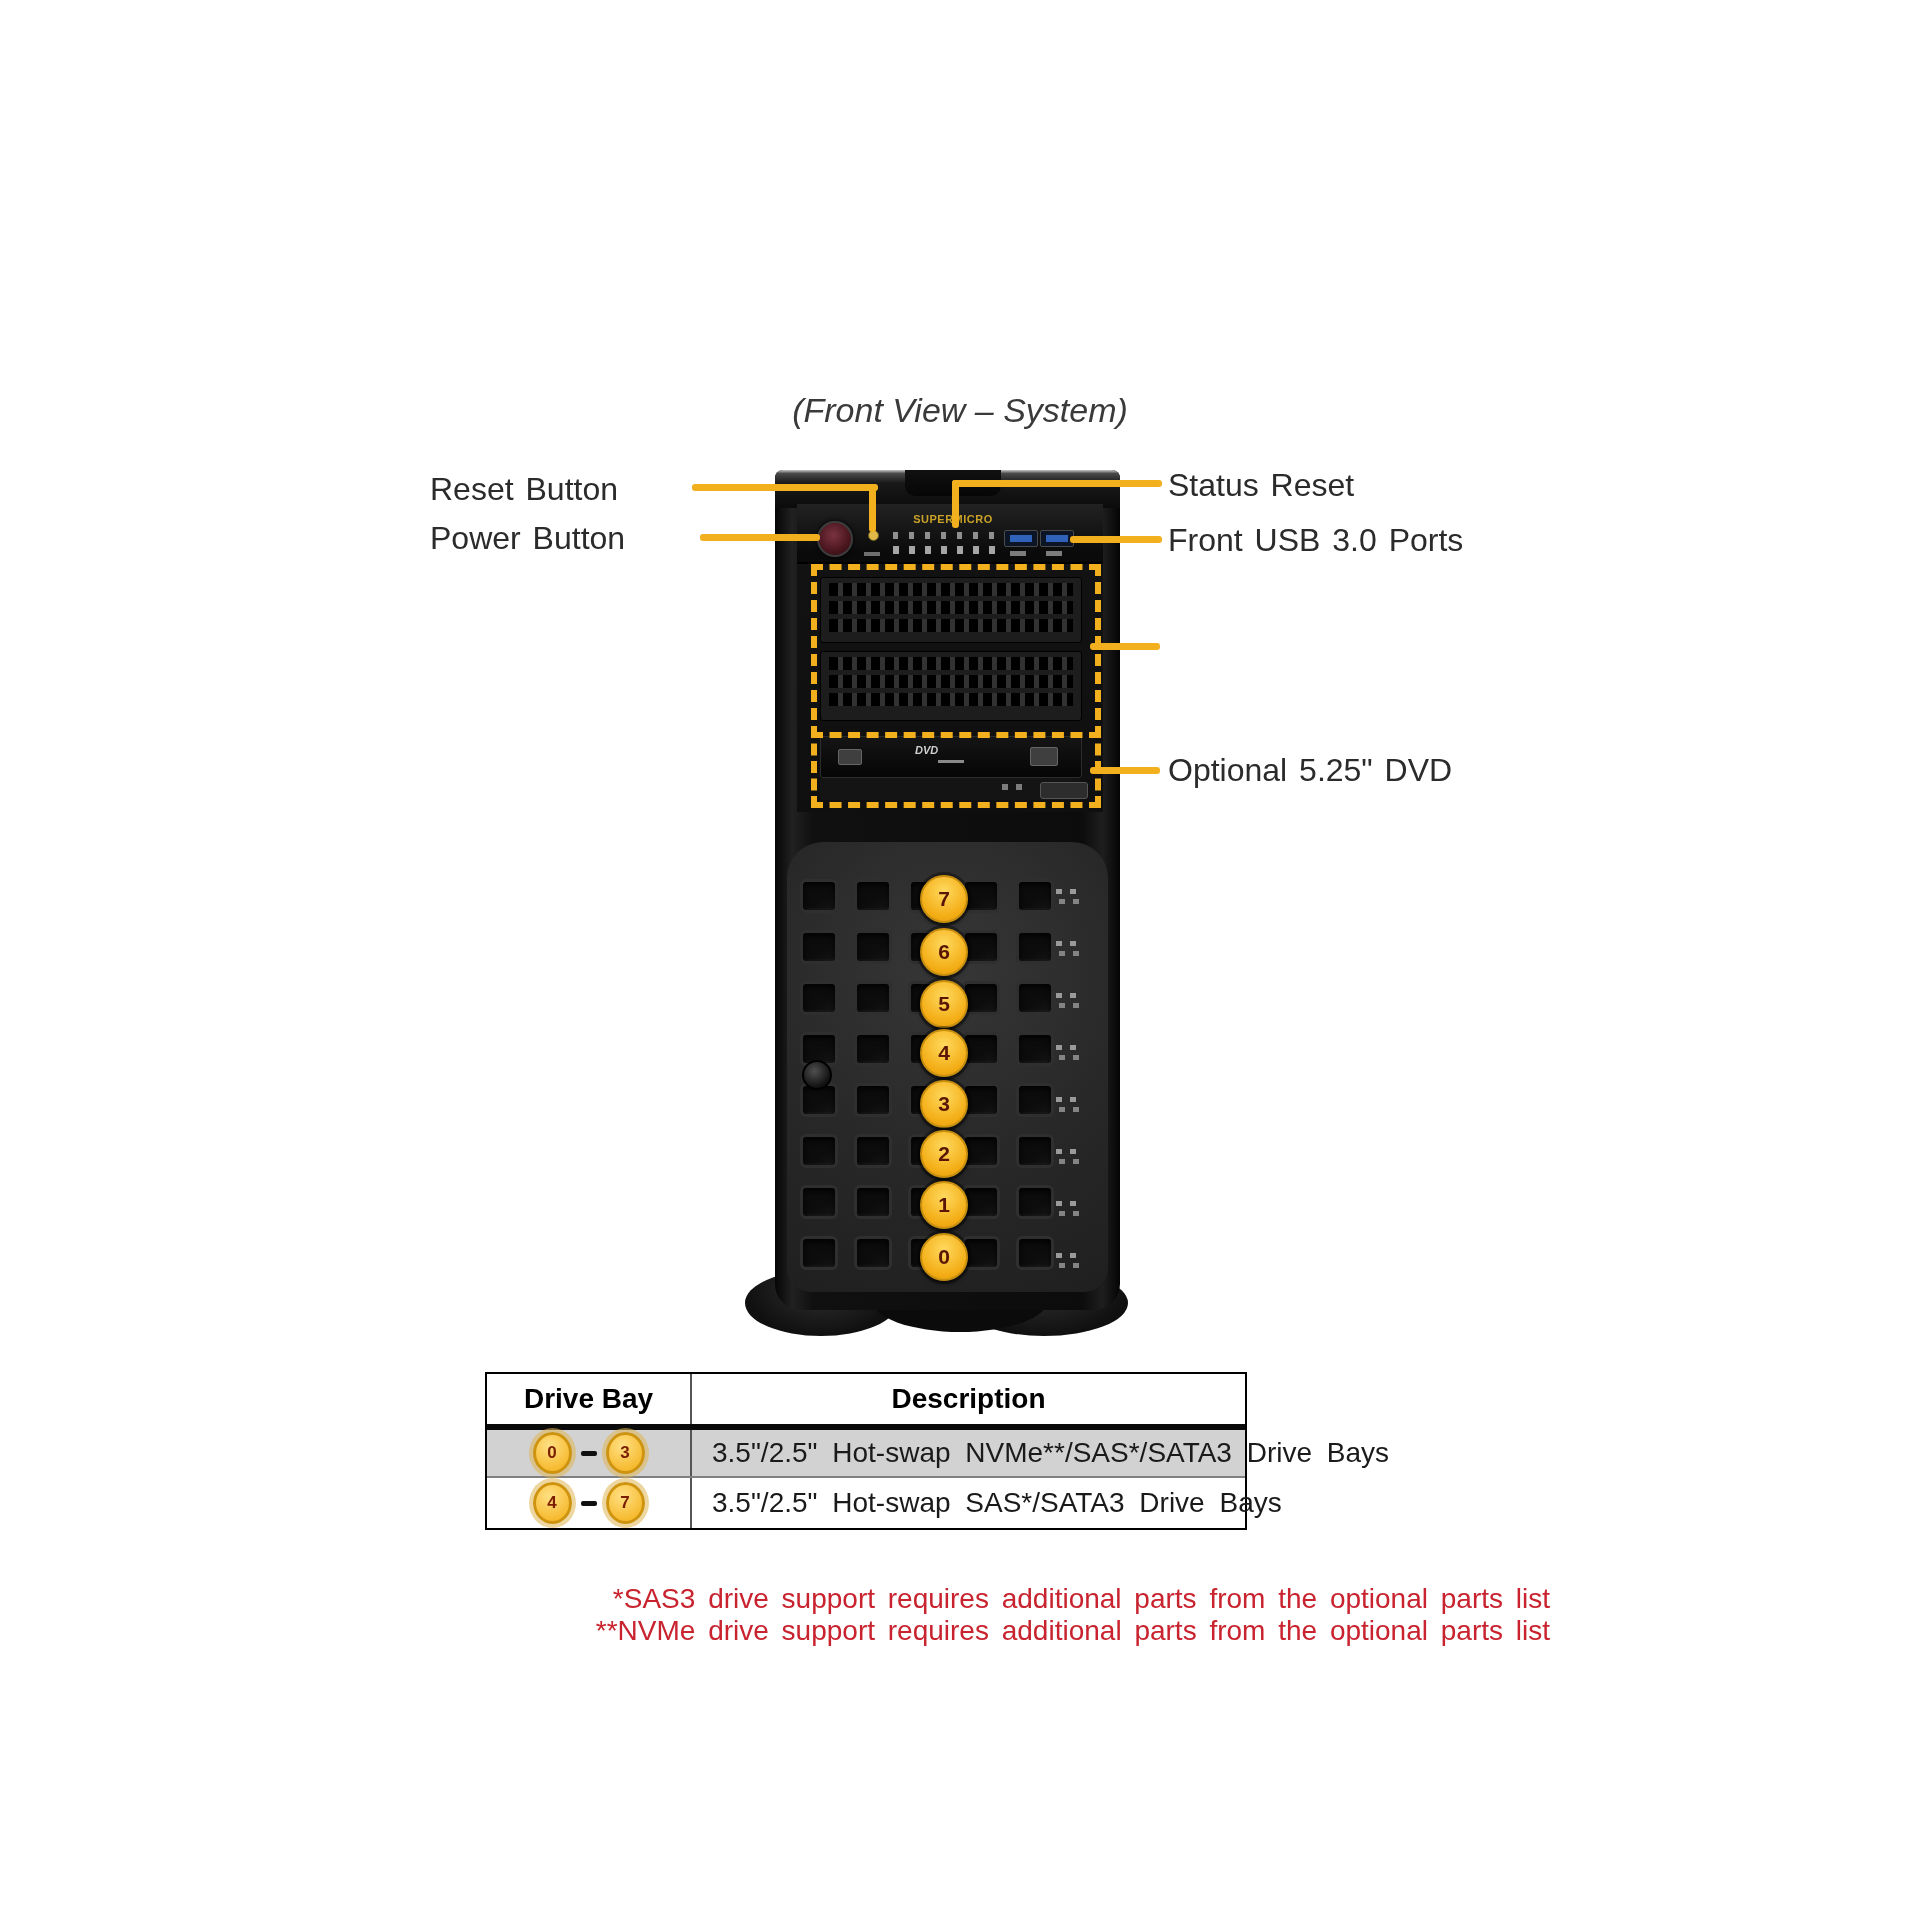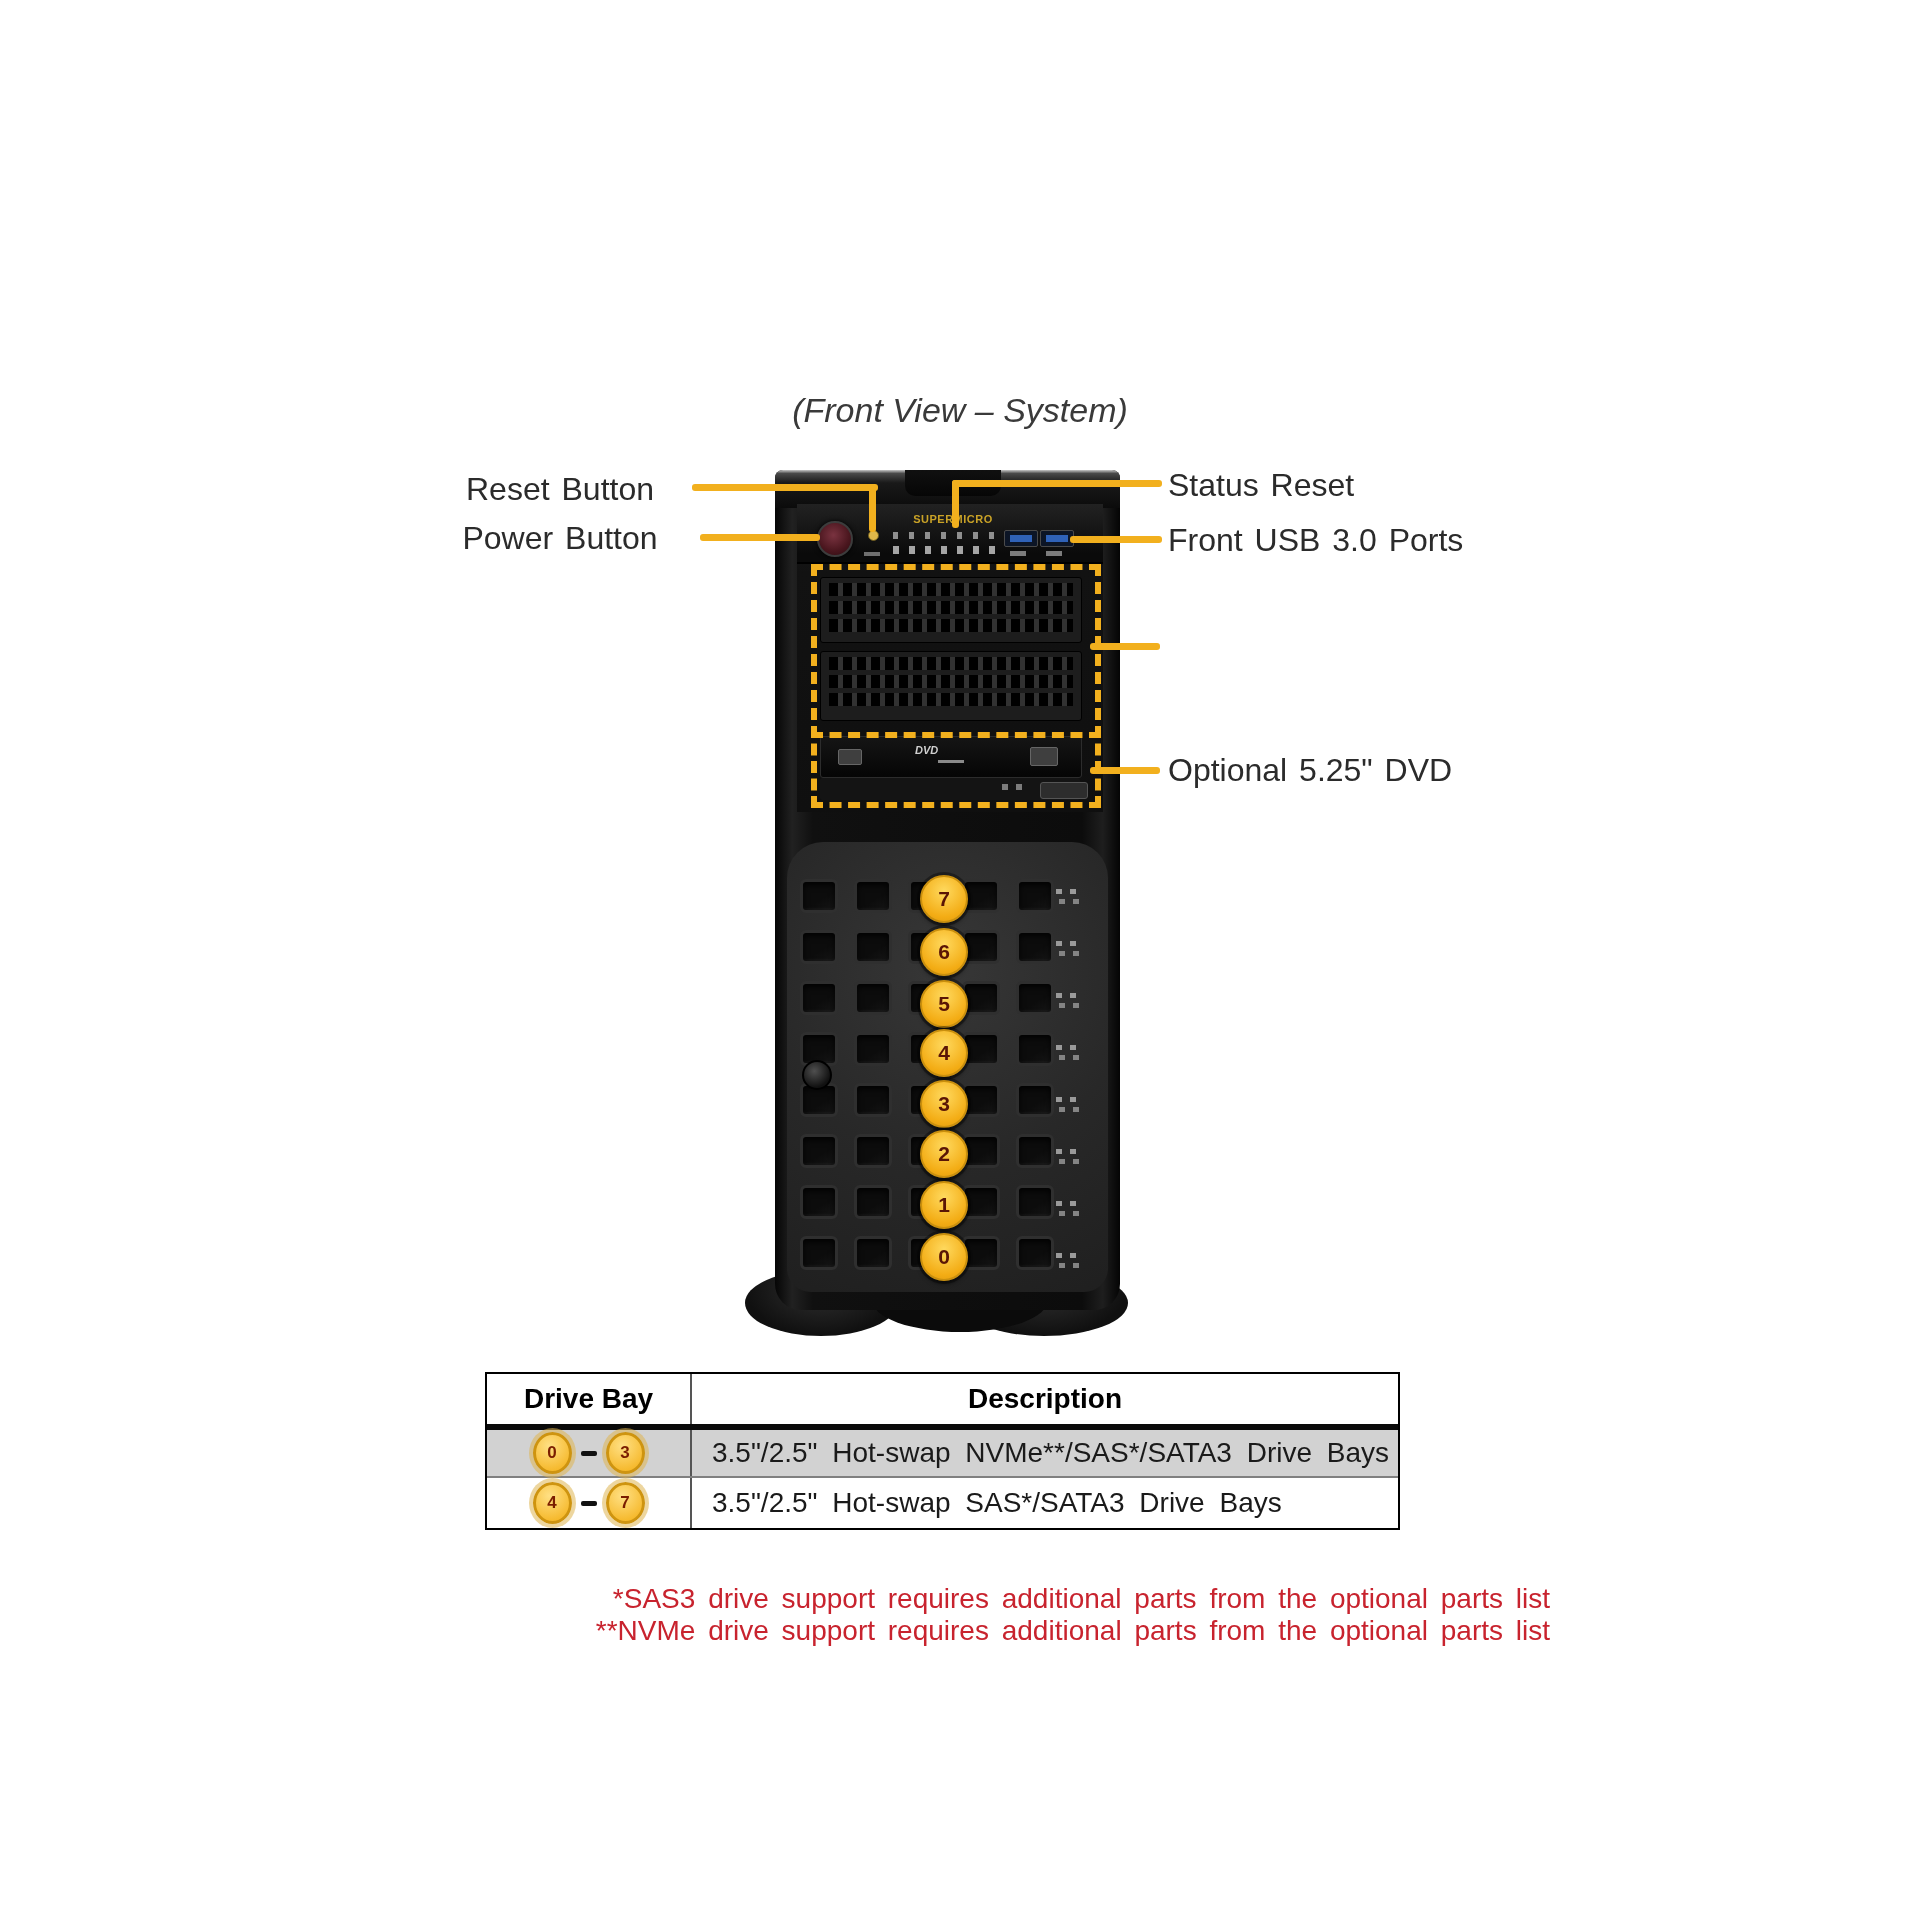--- a/index.html
+++ b/index.html
@@ -17,21 +17,21 @@
   }
   html,body{margin:0;padding:0;background:#fff;}
   body{width:1920px;height:1920px;font-family:"Liberation Sans",sans-serif;}
   #canvas{position:relative;width:1920px;height:1920px;background:#fff;overflow:hidden;}
   .layer{position:absolute;left:0;top:0;width:1920px;height:1920px;}
 
   
   .fig-title{position:absolute;left:750px;top:391px;width:420px;text-align:center;
     font-size:34px;font-style:italic;color:#3A3A3A;}
   .callout{position:absolute;font-size:32px;color:var(--label-dark);word-spacing:3px;white-space:nowrap;z-index:41;}
-  .callout.right-align{text-align:center;}
+  .callout.right-align{text-align:left;}
   .callout-2line{line-height:39px;}
 
   
   .yline{position:absolute;background:var(--accent-yellow);border-radius:3px;z-index:40;}
   .dash-box{position:absolute;border:6px dashed var(--accent-yellow);z-index:30;}
 
   
   .tower-body{position:absolute;left:775px;top:470px;width:345px;height:840px;z-index:2;
     background:linear-gradient(90deg,#050505 0,#212121 5%,#101010 11%,#0c0c0c 89%,#1e1e1e 95%,#040404 100%);
     border-radius:8px 8px 26px 26px;}
@@ -105,21 +105,21 @@
   .keyhole{position:absolute;left:802px;top:1060px;width:26px;height:26px;border-radius:50%;z-index:7;
     background:radial-gradient(circle at 40% 35%,#4f4f4f,#111 70%);border:2px solid #000;}
   .foot{position:absolute;top:1270px;height:66px;border-radius:50%;z-index:1;
     background:radial-gradient(ellipse at 50% 28%,#303030,#101010 70%);}
   .foot.left{left:745px;width:152px;}
   .foot.right{left:960px;width:168px;}
   .bottom-bulge{position:absolute;left:872px;top:1268px;width:176px;height:64px;border-radius:50%;
     background:#0b0b0b;z-index:1;}
 
   
-  .spec-table{position:absolute;left:485px;top:1372px;width:915px;z-index:45;
+  .spec-table{position:absolute;left:485px;top:1372px;width:762px;z-index:45;
     border:2px solid #000;background:#fff;box-sizing:border-box;}
   .t-header{display:flex;height:50px;border-bottom:6px solid #0a0a0a;background:#fff;}
   .t-row{display:flex;height:46px;}
   .t-row.alt{background:var(--row-alt-bg);border-bottom:2px solid #808080;}
   .t-row.plain{height:50px;background:#fff;}
   .c1{width:203px;flex:none;border-right:2px solid #555;display:flex;align-items:center;justify-content:center;}
   .c2{flex:1;display:flex;align-items:center;}
   .t-header .c1,.t-header .c2{font-size:28px;font-weight:bold;color:#000;}
   .t-header .c2{justify-content:center;}
   .desc{font-size:28px;color:#1a1a1a;word-spacing:7px;padding-left:20px;white-space:nowrap;}

